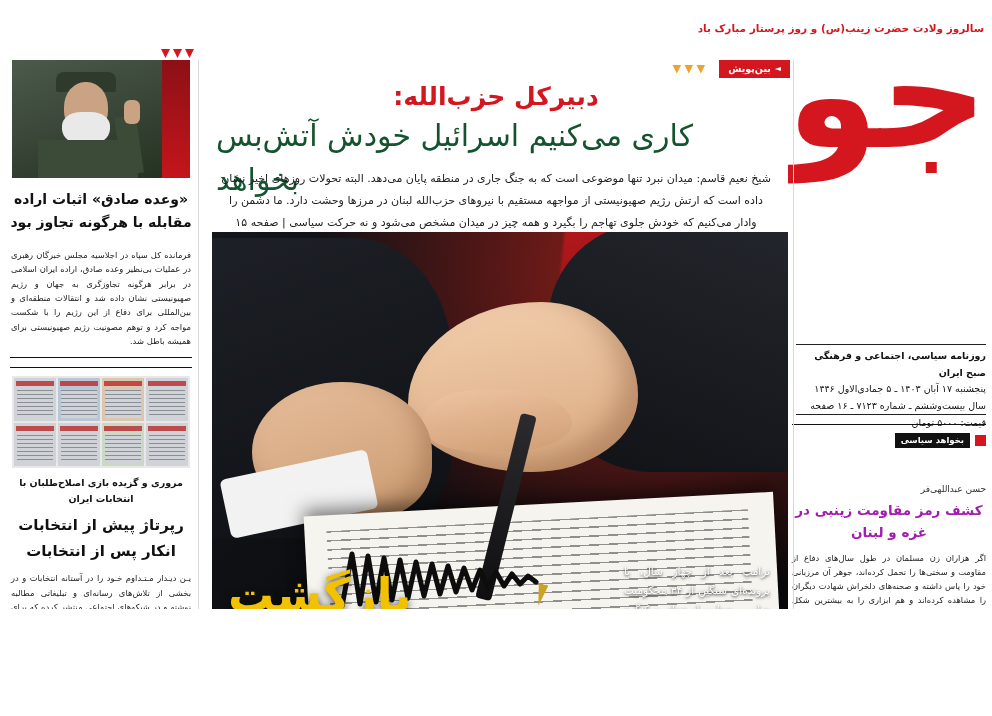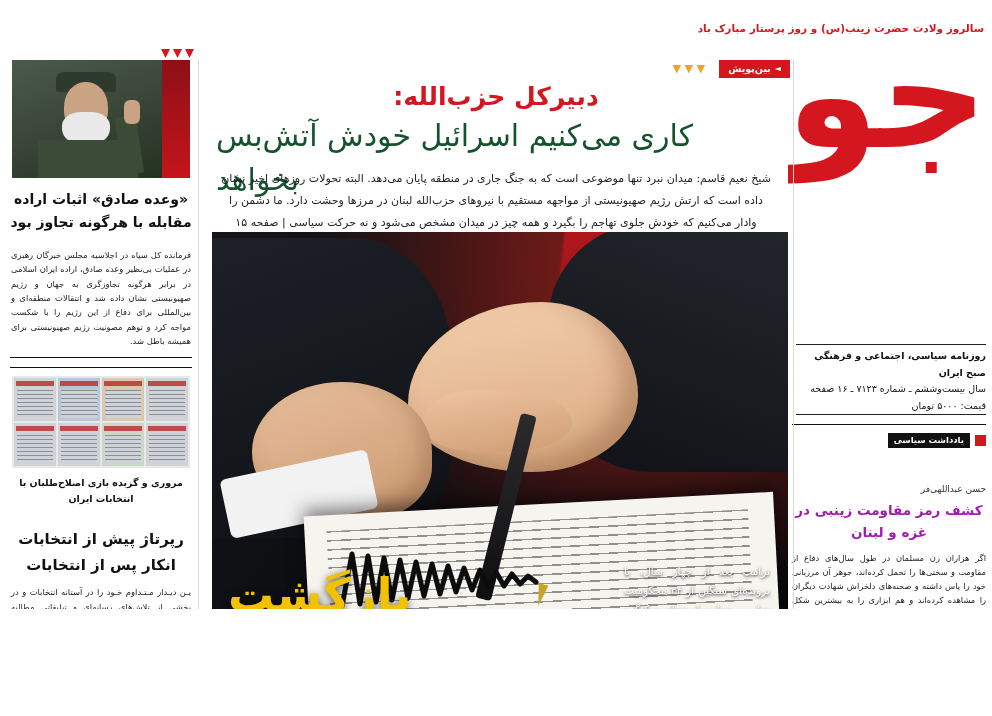--- a/index.html
+++ b/index.html
@@ -137,21 +137,21 @@
   }
   .press-thumb.p2 { background: #dbc7b0; }
   .press-thumb.p3 { background: #b9c6d6; }
   .press-thumb.p6 { background: #cbd8c6; }
   .caption-small {
     direction: rtl; text-align: center; font-size: 9.5px; line-height: 1.7;
     color: #111; font-weight: bold; margin: 7px 2px 6px;
   }
   .l-title3 {
     direction: rtl; text-align: center; font-weight: bold;
-    font-size: 15px; line-height: 1.7; color: #111; margin: 20px 2px 7px;
+    font-size: 15px; line-height: 1.7; color: #111; margin: 6px 2px 7px;
   }
 
   
   .center {
     position: absolute; top: 52px; left: 202px; width: 588px; height: 660px;
   }
   .c-tagline-row {
     position: absolute; top: 8px; right: 0; width: 100%;
     display: flex; align-items: center; justify-content: flex-start;
     direction: rtl; gap: 8px;
@@ -306,31 +306,32 @@
     <div class="top-occasion">سالروز ولادت حضرت زینب(س) و روز پرستار مبارک باد</div>
   </div>
 
   <div class="masthead">
     <div class="logo-wrap">
       <div class="logo-text">جوان</div>
     </div>
     <div class="masthead-rule" style="top:298px;"></div>
     <div class="masthead-meta">
       <div class="line1">روزنامه سیاسی، اجتماعی و فرهنگی صبح ایران</div>
+      <div>پنجشنبه ۱۷ آبان ۱۴۰۳ ـ ۵ جمادی‌الاول ۱۴۴۶</div>
       <div>سال بیست‌وششم ـ شماره ۷۱۲۳ ـ ۱۶ صفحه</div>
       <div>قیمت: ۵۰۰۰ تومان</div>
     </div>
     <div class="masthead-rule" style="top:368px;"></div>
   </div>
 
   <div class="br-col">
     <div class="br-rule"></div>
     <div class="br-tagrow">
       <span class="br-square"></span>
-      <span class="br-tag">یادداشت سیاسی</span>
+      <span class="br-tag">بخواهد سیاسی</span>
     </div>
     <div class="br-byline">حسن عبداللهی‌فر</div>
     <div class="br-title">کشف رمز مقاومت زینبی در غزه و لبنان</div>
     <div class="br-body">اگر هزاران زن مسلمان در طول سال‌های دفاع از مقاومت و سختی‌ها را تحمل کرده‌اند، جوهر آن مرزبانی خود را پاس داشته و صحنه‌های دلخراش شهادت دیگران را مشاهده کرده‌اند و هم ابزاری را به بیشترین شکل ممکن تجربه کرده‌اند. هر کسانی که در صحنه جنگ و مقاومت هر پایداری در برابر اذیت مخالفان جبهه حق بوده و هم رژیم کودک کش صهیونیستی سر بر نیاورده و مقاومت ایستاده است، سپس که آسان به کرد و بی‌شکل در برابر چه آنکه آنچه آشکارا شد، اینک به سیطره شیاطین یکی را گرفته‌اند، یعنی حاضر شد نبرد را آنها شد. در فضای شیاطین و تحت ستم و استثمار مشروع مستعمرات ماند که شیشه‌ها در فضای کشت و کار آنها را در آن آن و پژواک قالب پویش همدلی، شیوه‌های دفاعی خود را در طول اقامتی گذاشته و برای پشتیبانی از جبهه مقاومت در گرامی‌ترین جایگاه خویش و در واقع شایسته‌ترین صحنه عرضه حاکمیت و عرضه‌های صبر و رأی ولایت منطقه خدمت، حاکم زینبی، تحمل و مقاومت مسئولیت خویش گذشته و در کنار وصیت‌های مقاومت داشته است | صفحه ۲</div>
   </div>
 
   <div class="divider-v" style="left:198px;"></div>
   <div class="divider-v" style="left:793px;"></div>
 
   <div class="center">

